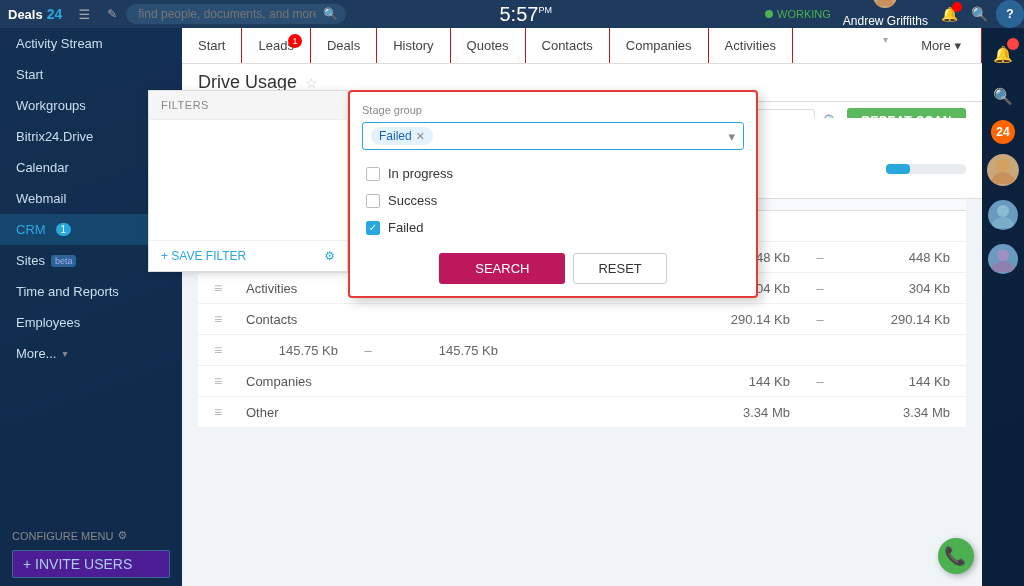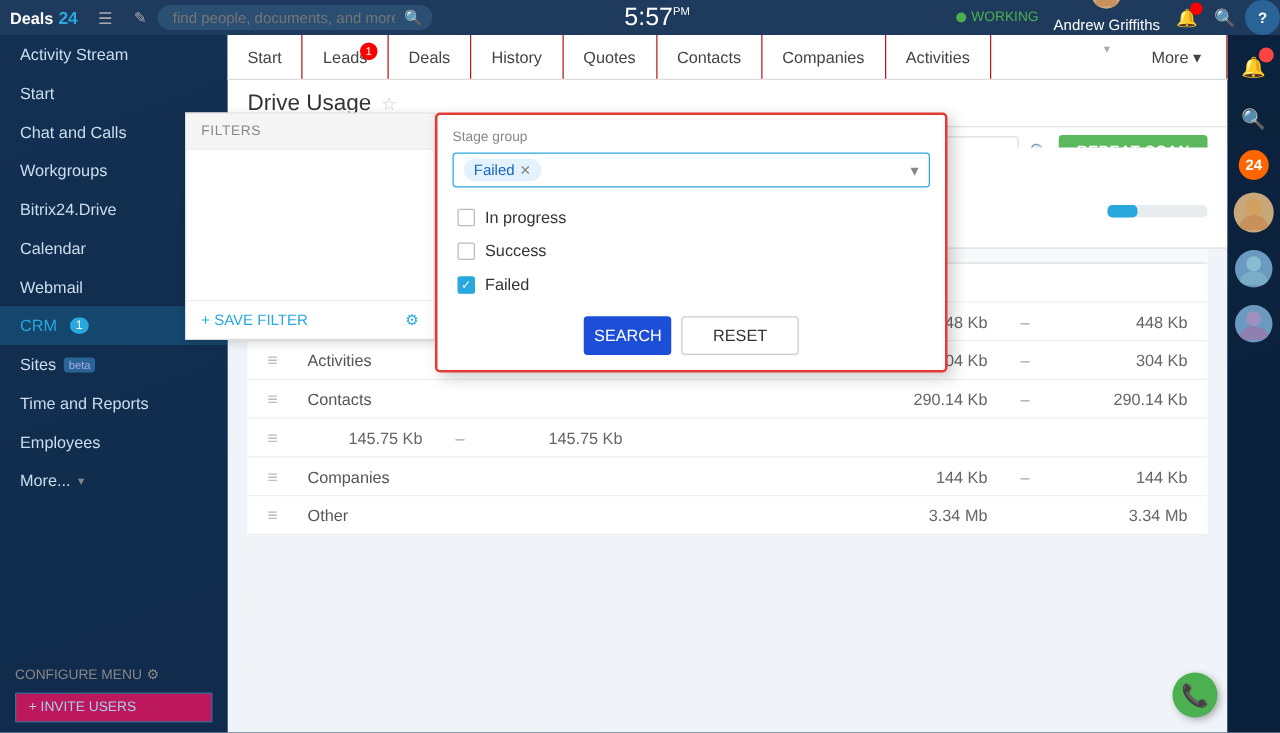--- a/index.html
+++ b/index.html
@@ -67,22 +67,22 @@
       background: #29a8e0; color: white; border-radius: 10px;
       padding: 1px 5px; font-size: 10px; margin-left: 4px;
     }
     .sidebar-bottom {
       margin-top: auto; padding: 8px 12px;
     }
     .configure-menu-btn {
       color: #888; font-size: 11px; cursor: pointer; display: flex; align-items: center; gap: 4px; padding: 4px 0;
     }
     .invite-users-btn {
-      background: #be185d; color: #aaccee; border: 1px solid #3a6a9a;
-      border-radius: 1px; padding: 5px 10px; font-size: 11px; cursor: pointer;
+      background: #4c1d95; color: #aaccee; border: 1px solid #3a6a9a;
+      border-radius: 1px; padding: 5px 10px; font-size: 14px; cursor: pointer;
       display: flex; align-items: center; gap: 4px; margin-top: 4px;
     }
 
     
     .right-sidebar {
       position: absolute; top: 28px; right: 0; width: 42px; bottom: 0;
       background: rgba(10, 30, 55, 0.9);
       z-index: 50;
       display: flex; flex-direction: column; align-items: center;
       padding-top: 8px; gap: 6px;
@@ -227,22 +227,22 @@
     .checkbox {
       width: 14px; height: 14px; border: 1px solid #bbb; border-radius: 2px;
       display: flex; align-items: center; justify-content: center; background: white;
     }
     .checkbox.checked { background: #29a8e0; border-color: #29a8e0; }
     .checkbox.checked::after { content: '✓'; color: white; font-size: 10px; }
     .btn-row {
       display: flex; gap: 8px; margin-top: 12px; justify-content: center;
     }
     .btn-search {
-      background: #1d4ed8; color: white; border: none; border-radius: 3px;
-      padding: 7px 8px; font-size: 13px; cursor: pointer; font-weight: 500;
+      background: #be185d; color: white; border: none; border-radius: 3px;
+      padding: 7px 36px; font-size: 13px; cursor: pointer; font-weight: 500;
     }
     .btn-reset {
       background: white; color: #333; border: 1px solid #ccc; border-radius: 3px;
       padding: 7px 24px; font-size: 13px; cursor: pointer;
     }
 
     
     .phone-fab {
       position: absolute; bottom: 12px; right: 50px;
       width: 36px; height: 36px; background: #4caf50; border-radius: 50%;
@@ -295,23 +295,20 @@
     <div class="topbar-icon-btn" style="background:#2a6496;border-radius:50%;color:white;font-weight:bold;font-size:12px;">?</div>
   </div>
 </div>
 
 <div class="sidebar">
   <div class="sidebar-item">
     <span>Activity Stream</span>
   </div>
   <div class="sidebar-item">
     <span>Start</span>
-  </div>
-  <div class="sidebar-item">
-    <span>Chat and Calls</span>
   </div>
   <div class="sidebar-item">
     <span>Workgroups</span>
   </div>
   <div class="sidebar-item">
     <span>Bitrix24.Drive</span>
   </div>
   <div class="sidebar-item">
     <span>Calendar</span>
   </div>

